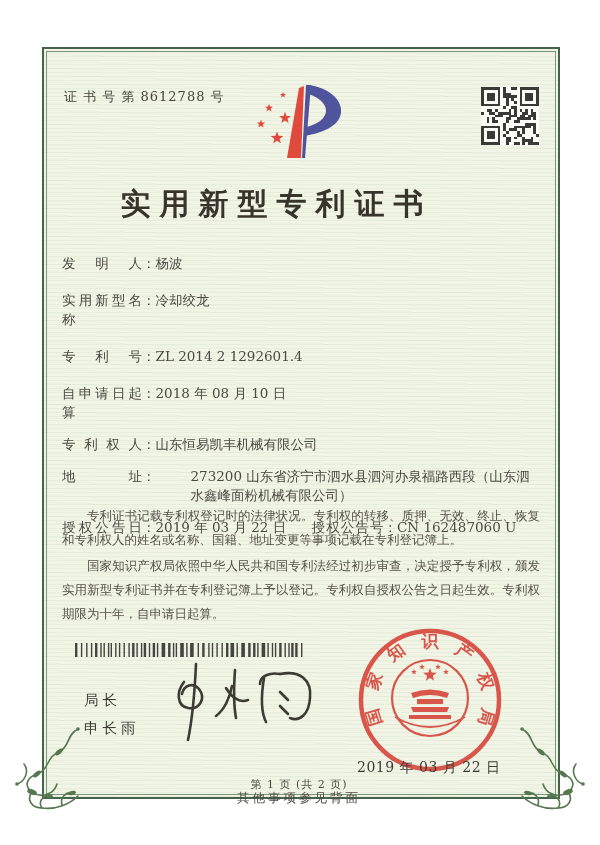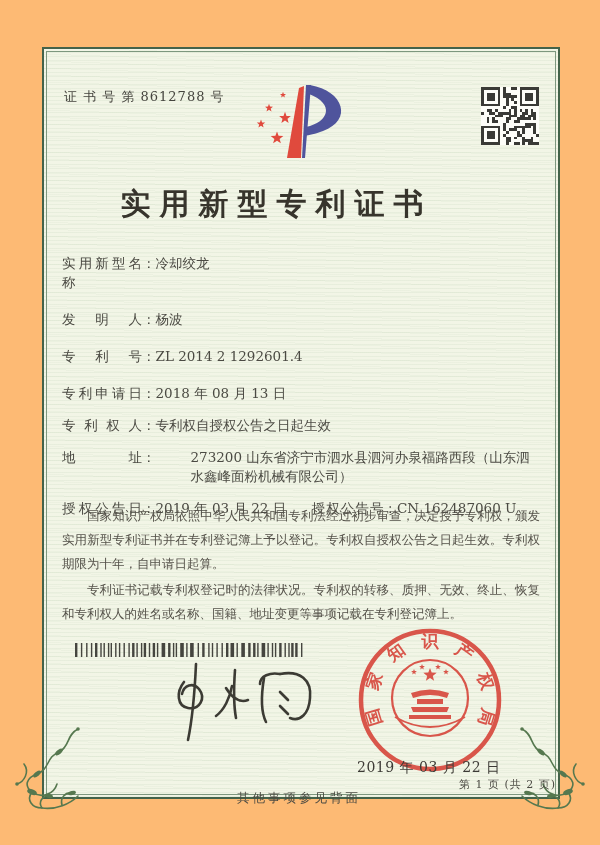--- a/index.html
+++ b/index.html
@@ -1,18 +1,18 @@
 <!DOCTYPE html>
 <html><head>
 <meta charset="utf-8">
 <style>
   html,body{margin:0;padding:0;background:#e8e6da;}
   .page{
     position:relative;width:600px;height:845px;margin:0 auto;
-    background:#fdba74;
+    background:#ffffff;
     font-family:"DejaVu Serif","Liberation Serif",serif;
     overflow:hidden;
   }
   .frame{
     position:absolute;left:42px;top:47px;width:514px;height:748px;
     border:2px solid #44634a;
     background:
       repeating-linear-gradient(0deg, rgba(140,175,135,0.10) 0 1px, rgba(0,0,0,0) 1px 4px),
       repeating-linear-gradient(2deg, rgba(150,185,145,0.07) 0 1px, rgba(0,0,0,0) 1px 7px),
       #f2f5e6;
@@ -37,21 +37,21 @@
   .fvalue.addr{width:352px;line-height:19px;margin-left:35px;}
   .fvalue.gdate{width:132px;}
   .g2{margin-left:24px;width:72px;}
   .paras{position:absolute;left:62px;top:504px;width:478px;font-size:12.5px;color:#55524a;}
   .paras p{margin:0 0 2px 0;text-indent:2em;line-height:24px;text-align:justify;}
   .barcode{position:absolute;left:75px;top:643px;}
   .director{position:absolute;left:84px;top:686px;font-size:14.5px;color:#3d3c36;letter-spacing:4px;line-height:28px;}
   .sig{position:absolute;left:160px;top:658px;}
   .seal{position:absolute;left:355px;top:625px;opacity:0.92;}
   .seal-date{position:absolute;left:357px;top:759px;font-size:14px;color:#3c3a35;letter-spacing:0.5px;}
-  .page-no{position:absolute;left:42px;top:777px;width:514px;text-align:right;font-size:11px;color:#4c4b44;letter-spacing:1px;}
+  .page-no{position:absolute;left:42px;top:777px;width:514px;text-align:center;font-size:11px;color:#4c4b44;letter-spacing:1px;}
   .back-note{position:absolute;left:42px;top:790px;width:514px;text-align:center;font-size:12.5px;color:#4a4a42;letter-spacing:3px;}
   .orn{position:absolute;}
   .orn.left{left:12px;top:726px;}
   .orn.right{left:508px;top:726px;transform:scaleX(-1);}
 </style>
 </head>
 <body>
 
 <div class="page">
 
@@ -234,45 +234,45 @@
       <rect x="16" y="2" width="3" height="3" fill="#3a3a36"></rect>
       <rect x="0" y="14" width="7" height="7" fill="#3a3a36"></rect>
       <rect x="1" y="15" width="5" height="5" fill="#fdfdf8"></rect>
       <rect x="2" y="16" width="3" height="3" fill="#3a3a36"></rect>
     </svg>
 
   <div class="title">实用新型专利证书</div>
 
   <div class="fields">
     <div class="frow">
+      <span class="flabel">发明人</span><span class="colon">：</span><span class="fvalue">杨波</span>
+    </div>
+    <div class="frow">
       <span class="flabel">实用新型名称</span><span class="colon">：</span><span class="fvalue">冷却绞龙</span>
-    </div>
-    <div class="frow">
-      <span class="flabel">发明人</span><span class="colon">：</span><span class="fvalue">杨波</span>
     </div>
     <div class="frow">
       <span class="flabel">专利号</span><span class="colon">：</span><span class="fvalue">ZL 2014 2 1292601.4</span>
     </div>
     <div class="frow tight">
-      <span class="flabel">专利申请日</span><span class="colon">：</span><span class="fvalue">2018 年 08 月 13 日</span>
+      <span class="flabel">自申请日起算</span><span class="colon">：</span><span class="fvalue">2018 年 08 月 10 日</span>
     </div>
     <div class="frow tight">
-      <span class="flabel">专利权人</span><span class="colon">：</span><span class="fvalue">专利权自授权公告之日起生效</span>
+      <span class="flabel">专利权人</span><span class="colon">：</span><span class="fvalue">山东恒易凯丰机械有限公司</span>
     </div>
     <div class="frow tight">
       <span class="flabel">地址</span><span class="colon">：</span><span class="fvalue addr">273200 山东省济宁市泗水县泗河办泉福路西段（山东泗水鑫峰面粉机械有限公司）</span>
     </div>
     <div class="frow">
       <span class="flabel">授权公告日</span><span class="colon">：</span><span class="fvalue gdate">2019 年 03 月 22 日</span><span class="flabel g2">授权公告号</span><span class="colon">：</span><span class="fvalue">CN 162487060 U</span>
     </div>
   </div>
 
   <div class="paras">
+    <p>专利证书记载专利权登记时的法律状况。专利权的转移、质押、无效、终止、恢复和专利权人的姓名或名称、国籍、地址变更等事项记载在专利登记簿上。</p>
     <p>国家知识产权局依照中华人民共和国专利法经过初步审查，决定授予专利权，颁发实用新型专利证书并在专利登记簿上予以登记。专利权自授权公告之日起生效。专利权期限为十年，自申请日起算。</p>
-    <p>专利证书记载专利权登记时的法律状况。专利权的转移、质押、无效、终止、恢复和专利权人的姓名或名称、国籍、地址变更等事项记载在专利登记簿上。</p>
   </div>
 
   <svg class="barcode" id="barcode" width="230" height="14">
       <rect x="0.0" y="0" width="2.4" height="14" fill="#45453f"></rect>
       <rect x="5.9" y="0" width="1.4" height="14" fill="#45453f"></rect>
       <rect x="11.1" y="0" width="1.4" height="14" fill="#45453f"></rect>
       <rect x="15.9" y="0" width="1.4" height="14" fill="#45453f"></rect>
       <rect x="20.0" y="0" width="2.4" height="14" fill="#45453f"></rect>
       <rect x="25.3" y="0" width="1.4" height="14" fill="#45453f"></rect>
       <rect x="28.5" y="0" width="1.4" height="14" fill="#45453f"></rect>
@@ -314,20 +314,24 @@
       <rect x="196.8" y="0" width="1.4" height="14" fill="#45453f"></rect>
       <rect x="199.9" y="0" width="1.4" height="14" fill="#45453f"></rect>
       <rect x="204.2" y="0" width="2.4" height="14" fill="#45453f"></rect>
       <rect x="209.5" y="0" width="1.4" height="14" fill="#45453f"></rect>
       <rect x="213.3" y="0" width="1.4" height="14" fill="#45453f"></rect>
       <rect x="216.2" y="0" width="2.4" height="14" fill="#45453f"></rect>
       <rect x="220.2" y="0" width="2.4" height="14" fill="#45453f"></rect>
       <rect x="226.0" y="0" width="1.4" height="14" fill="#45453f"></rect>
     </svg>
 
+  <div class="director">
+    <div>局长</div>
+    <div>申长雨</div>
+  </div>
 
   <svg class="sig" width="165" height="88" viewBox="0 0 165 88">
     <g stroke="#3c3b34" fill="none" stroke-width="2.6" stroke-linecap="round">
       <path d="M36,6 C35,28 33,58 28,82"></path>
       <path d="M24,24 C16,34 17,48 28,50 C40,52 46,40 39,31 C33,24 24,27 22,36"></path>
       <path d="M72,28 C70,40 64,52 56,58"></path>
       <path d="M66,30 C72,40 80,45 88,42"></path>
       <path d="M75,12 C74,26 73,44 76,60"></path>
       <path d="M100,26 C100,18 110,14 120,16"></path>
       <path d="M104,20 C101,38 101,54 106,64"></path>

